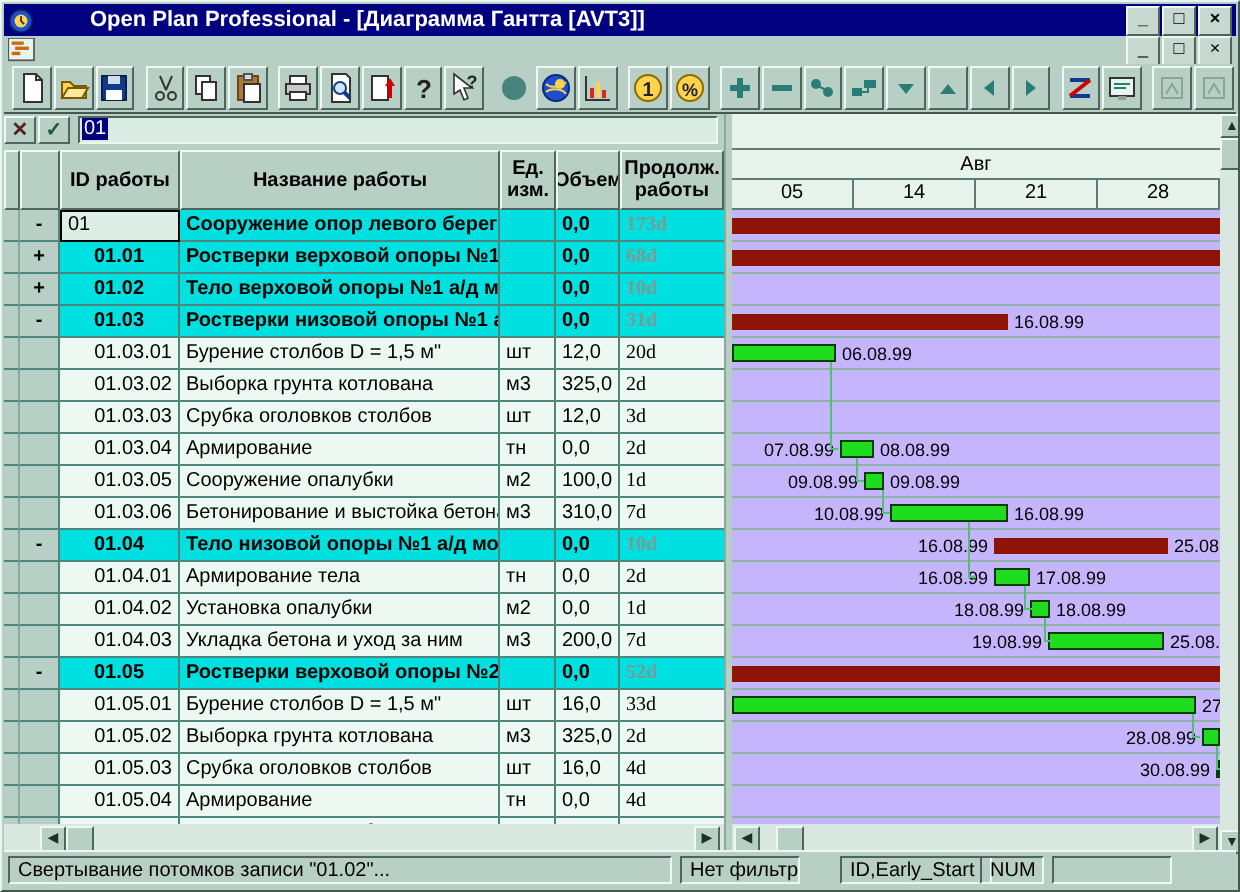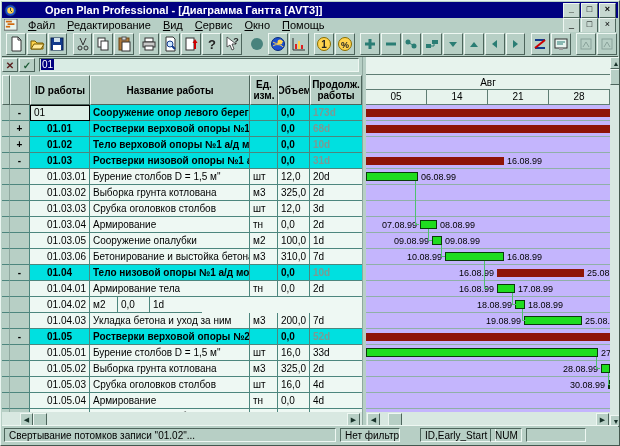--- a/index.html
+++ b/index.html
@@ -47,21 +47,21 @@
   .tbody{position:absolute;left:0;top:48px;width:360px;height:307px;overflow:hidden;background:#eef8f3;}
   .tr{display:flex;height:16px;box-sizing:border-box;font-size:10px;color:#000;}
   .td{box-sizing:border-box;border-right:1px solid #4d867e;border-bottom:1px solid #4d867e;overflow:hidden;white-space:nowrap;
       line-height:15px;padding:0 3px;background:#eef8f3;}
   .td.sel{width:8px;padding:0;background:#b7cfc5;border-right:1px solid #8fa89f;}
   .td.col{width:20px;padding:0;text-align:center;background:#b7cfc5;border-right:1px solid #4d867e;font-weight:bold;}
   .td.id{width:60px;text-align:right;}
   .td.name{width:160px;}
   .td.unit{width:28px;}
   .td.vol{width:32px;}
-  .td.dur{width:52px;border-right:none;}
+  .td.dur{width:52px;border-right:none;font-family:Liberation Serif, serif;}
   .tr.sum .td.id{text-align:center;font-weight:bold;}
   .tr.sum .td{background:#00e0e0;font-weight:bold;}
   .tr.sum .td.sel,.tr.sum .td.col{background:#b7cfc5;}
   .tr.sum .td.dur{color:#7c9a93;}
   .tr.edit .td.id{background:#ddeee6;text-align:left;font-weight:normal;border:1px solid #000;line-height:13px;}
   .tr.edit{box-shadow:inset 0 0 0 1px #000;}
   
   .gblank{position:absolute;left:0;top:0;width:244px;height:18px;background:#e7f3ed;border-bottom:1px solid #5f7d74;box-sizing:border-box;}
   .ghead{position:absolute;left:0;top:18px;width:244px;height:30px;background:#e7f3ed;font-size:10px;color:#000;}
   .gmonth{position:absolute;left:0;top:0;width:244px;height:15px;text-align:center;line-height:15px;border-bottom:1px solid #5f7d74;box-sizing:border-box;}
@@ -109,28 +109,20 @@
     </span>
   </div>
 
   <div class="menubar">
     <svg class="docicon" viewBox="0 0 16 14">
       <rect x="0" y="0" width="15" height="13" fill="#e8f4ee" stroke="#555"></rect>
       <rect x="2" y="2" width="7" height="2" fill="#d06a10"></rect>
       <rect x="4" y="5" width="8" height="2" fill="#d06a10"></rect>
       <rect x="2" y="8" width="5" height="2" fill="#d06a10"></rect>
     </svg>
-    <span id="menu-items" style="display:flex">
-        <span class="menu-item"><u>Ф</u>айл</span>
-        <span class="menu-item"><u>Р</u>едактирование</span>
-        <span class="menu-item"><u>В</u>ид</span>
-        <span class="menu-item"><u>С</u>ервис</span>
-        <span class="menu-item"><u>О</u>кно</span>
-        <span class="menu-item"><u>П</u>омощь</span>
-      </span>
     <span style="flex:1"></span>
     <span class="capbtns" style="position:static;margin-right:2px;">
       <span class="capbtn">_</span>
       <span class="capbtn">□</span>
       <span class="capbtn">×</span>
     </span>
   </div>
 
   <div class="toolbar">
     <span class="tb">
@@ -437,20 +429,21 @@
             <span class="td id">01.04.01</span>
             <span class="td name">Армирование тела</span>
             <span class="td unit">тн</span>
             <span class="td vol">0,0</span>
             <span class="td dur">2d</span>
           </div>
           <div class="tr">
             <span class="td sel"></span>
             <span class="td col"></span>
             <span class="td id">01.04.02</span>
+            <span class="td name">Установка опалубки</span>
             <span class="td unit">м2</span>
             <span class="td vol">0,0</span>
             <span class="td dur">1d</span>
           </div>
           <div class="tr">
             <span class="td sel"></span>
             <span class="td col"></span>
             <span class="td id">01.04.03</span>
             <span class="td name">Укладка бетона и уход за ним</span>
             <span class="td unit">м3</span>

